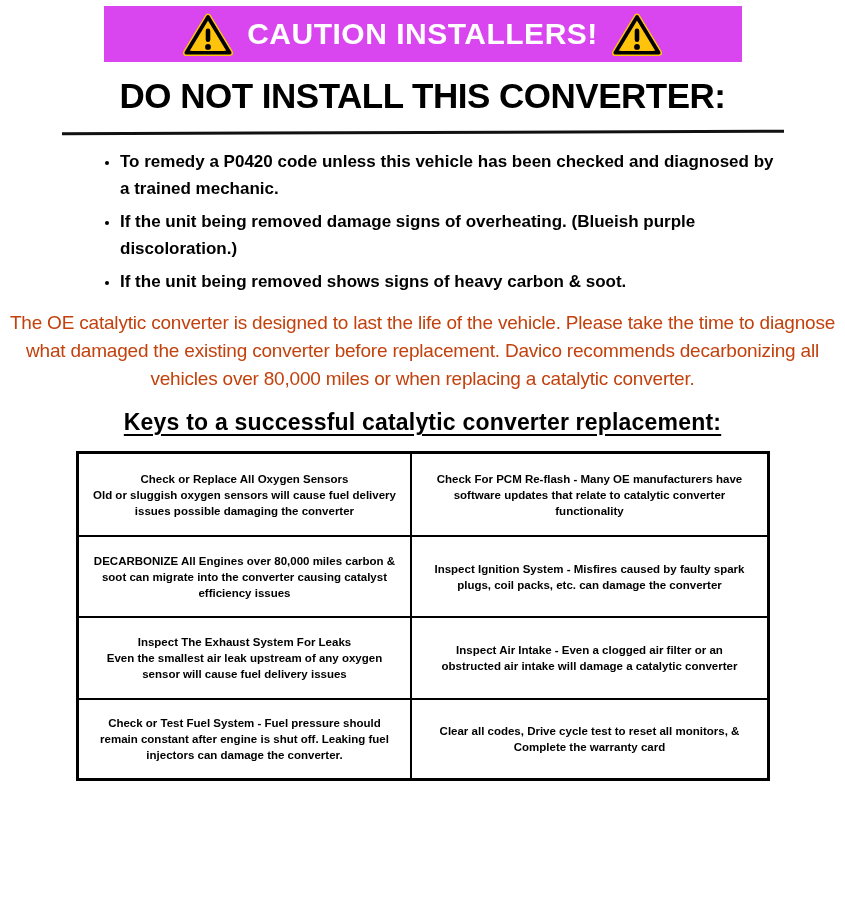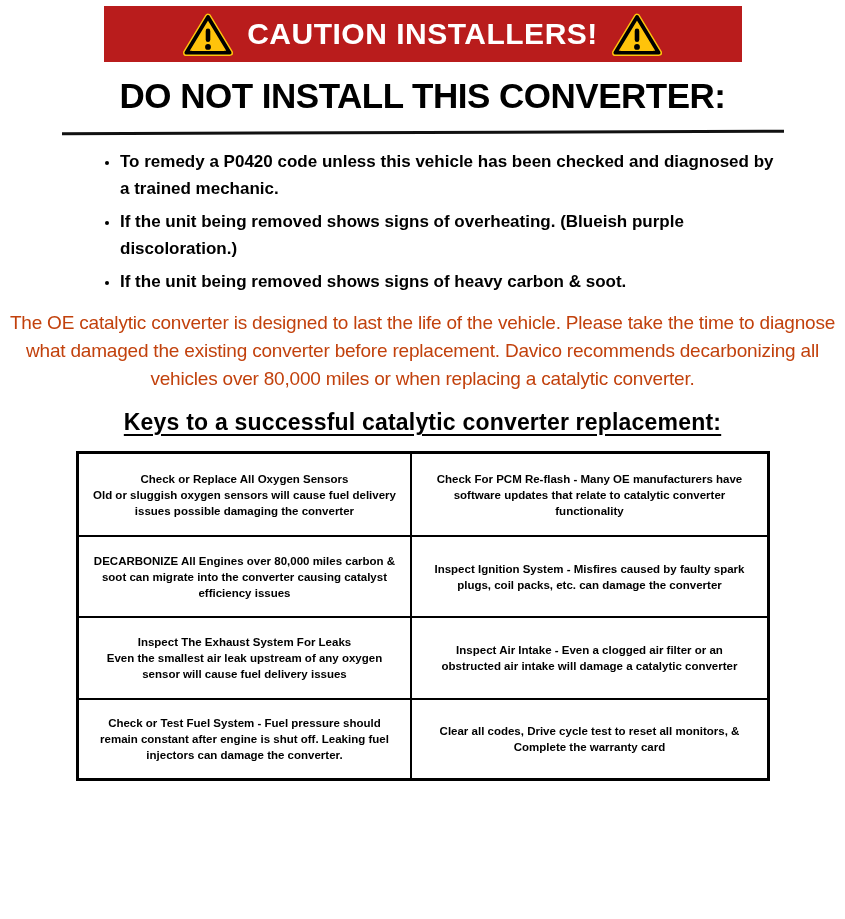--- a/index.html
+++ b/index.html
@@ -103,21 +103,21 @@
   .check-table tr:nth-child(3) td { height: 72px; }
   .check-table tr:nth-child(4) td { height: 70px; }
   .check-table tr:nth-child(5) td { height: 57px; }
   .check-table tr:nth-child(6) td { height: 74px; }
 </style>
 </head>
 <body>
 
 <div class="page">
 
-  <div class="banner" style="background: #b91c1c;">
+  <div class="banner" style="background: #d946ef;">
     <span>
       <svg class="warn-svg" viewBox="0 0 120 110" aria-hidden="true">
         <polygon class="warn-yellow-stroke" points="60,14 112,100 8,100" fill="none" stroke="#ffc30b" stroke-width="16" stroke-linejoin="round"></polygon>
         <polygon class="warn-black-stroke" points="60,14 112,100 8,100" fill="#ffc30b" stroke="#000000" stroke-width="9" stroke-linejoin="round"></polygon>
         <polygon class="warn-yellow-fill" points="60,30 100,96 20,96" fill="#ffc30b"></polygon>
         <rect x="54.5" y="42" width="11" height="32" rx="5.5" fill="#000"></rect>
         <circle cx="60" cy="86" r="7" fill="#000"></circle>
       </svg>
     </span>
     <span class="banner-title" style="color: rgb(255, 255, 255);">CAUTION INSTALLERS!</span>
@@ -131,21 +131,21 @@
       </svg>
     </span>
   </div>
 
   <h1 class="main-heading">DO NOT INSTALL THIS CONVERTER:</h1>
 
   <div class="rule"></div>
 
   <ul class="bullet-list">
     <li>To remedy a P0420 code unless this vehicle has been checked and diagnosed by a trained mechanic.</li>
-    <li>If the unit being removed shows signs of overheating. (Blueish purple discoloration.)</li>
+    <li>If the unit being removed damage signs of overheating. (Blueish purple discoloration.)</li>
     <li>If the unit being removed shows signs of heavy carbon &amp; soot.</li>
   </ul>
 
   <p class="body-paragraph">The OE catalytic converter is designed to last the life of the vehicle. Please take the time to diagnose what damaged the existing converter before replacement. Davico recommends decarbonizing all vehicles over 80,000 miles or when replacing a catalytic converter.</p>
 
   <h2 class="keys-heading">Keys to a successful catalytic converter replacement:</h2>
 
   <table class="check-table">
     <colgroup>
         <col class="left-col">

